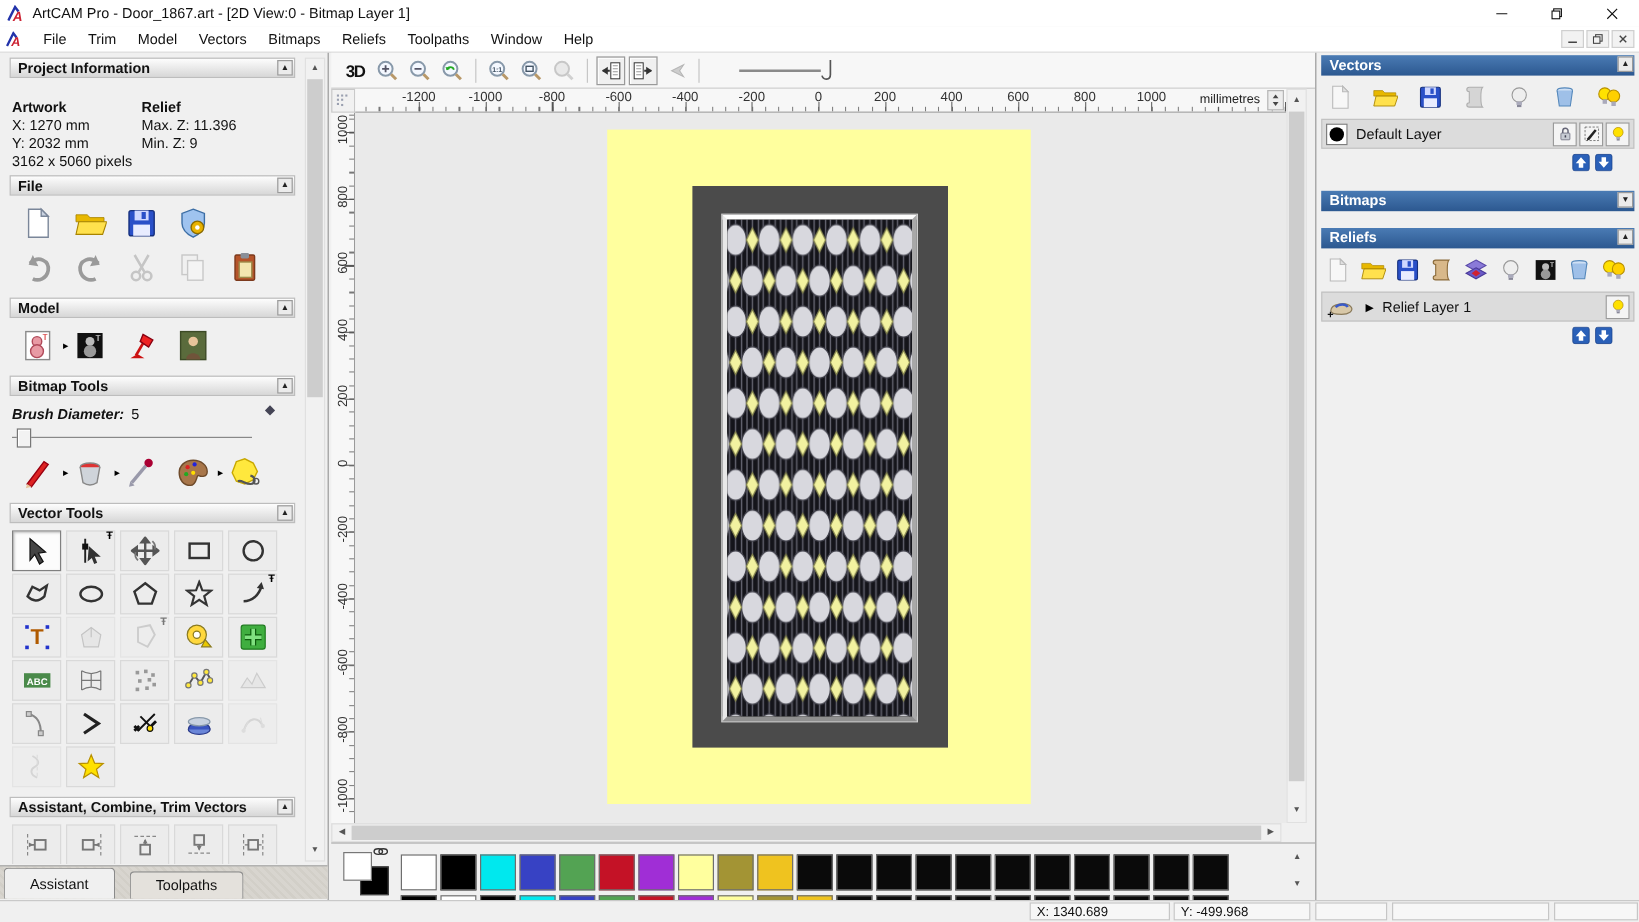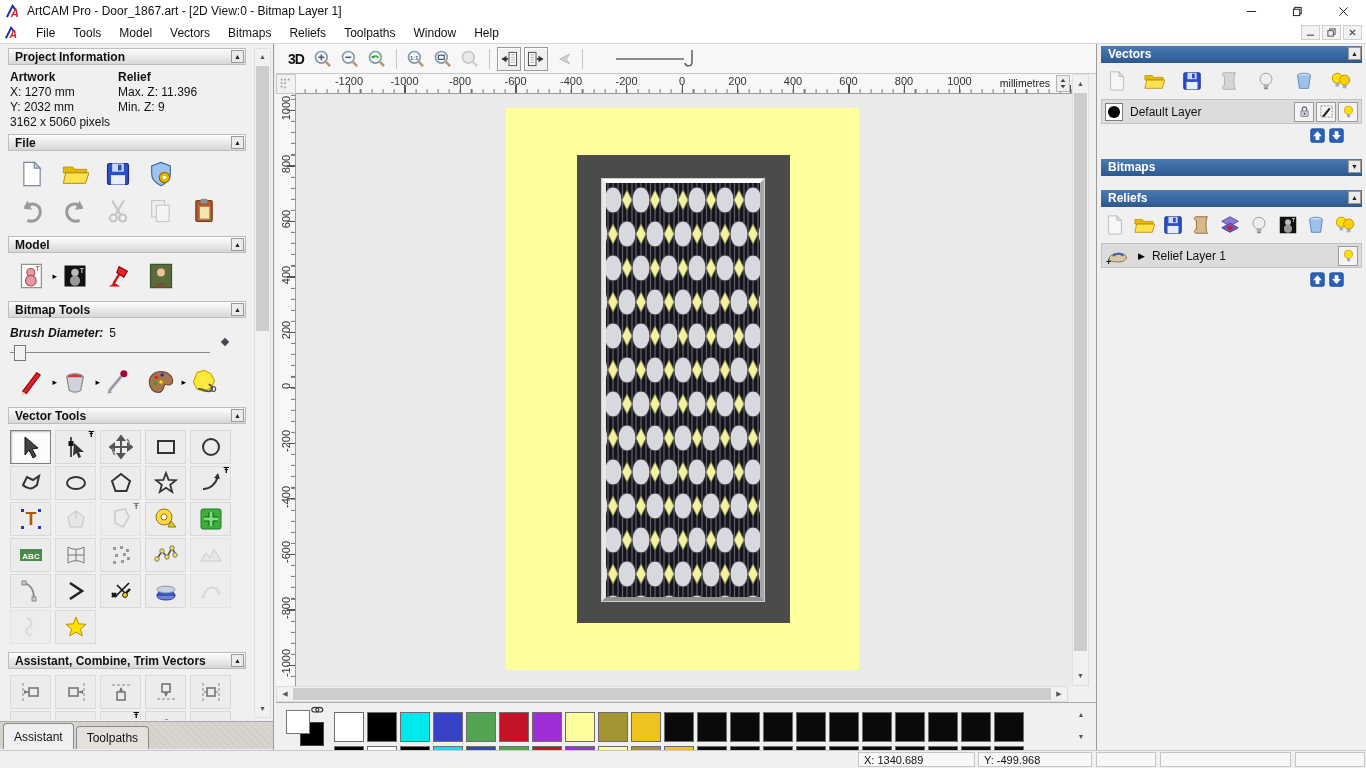--- a/index.html
+++ b/index.html
@@ -31,21 +31,21 @@
 .icon{width:28px;height:28px;position:relative;display:inline-block}
 .icon svg{width:100%;height:100%}
 .gray{filter:grayscale(1);opacity:.5}
 .fly::after{content:"▸";position:absolute;right:-11px;top:9px;font-size:9px;color:#000}
 .pin::before{content:"Ŧ";position:absolute;right:-9px;top:-7px;font-size:9px;color:#000;font-weight:bold}
 .sep{width:1px;height:20px;background:#c6c6c6;margin:0 4px;display:inline-block}
 
 #assistant{position:absolute;left:0;top:44px;width:274px;height:706px;background:#f0f0f0;
  border-right:1px solid #9a9a9a}
 #apanel{position:absolute;left:0;top:0;width:252px;height:676px;overflow:hidden}
-.info{display:flex;margin:5px 0 2px 10px;line-height:15px}
+.info{display:flex;margin:17px 0 2px 10px;line-height:15px}
 .info .c1{width:108px}
 .info b{font-size:12px}
 .irow{display:flex;gap:15px;padding:9px 0 7px 18px}
 .vgrid{display:grid;grid-template-columns:repeat(5,43px);gap:2px;padding:6px 0 4px 10px}
 .vbtn{width:41px;height:34px;background:#ececec;border:1px solid #d9d9d9;display:flex;
  align-items:center;justify-content:center;position:relative}
 .vbtn svg{width:24px;height:24px}
 .vbtn.pressed{background:#fcfcfc;border:1px solid #808080;box-shadow:inset 1px 1px 2px #bbb}
 .vbtn.pin::before{right:1px;top:-2px}
 .brushline{margin:8px 0 0 10px;font-style:italic;font-weight:bold}
@@ -58,22 +58,22 @@
  transform:rotate(45deg)}
 
 .vsb{position:absolute;width:17px;background:#f1f1f1;border:1px solid #e0e0e0}
 .vsb .ar{position:absolute;left:0;width:15px;height:16px;color:#555;font-size:7px;
  text-align:center;line-height:16px}
 .vsb .thumb{position:absolute;left:1px;width:13px;background:#cdcdcd}
 
 .tabbar{position:absolute;left:0;width:273px;height:28px;background:#d8d5cf;
  border-top:1px solid #a8a8a8;display:flex;align-items:flex-end;padding-left:3px;
  background-image:repeating-linear-gradient(45deg,#d8d5cf 0 3px,#d2cfc8 3px 5px)}
-.tab{height:23px;padding:4px 10px;border:1px solid #8a8a8a;border-bottom:none;
- border-radius:4px 4px 0 0;background:#e4e1dc;margin-right:2px;white-space:nowrap}
+.tab{height:23px;padding:4px 21px;border:1px solid #8a8a8a;border-bottom:none;
+ border-radius:4px 4px 0 0;background:#e4e1dc;margin-right:12px;white-space:nowrap}
 .tab.active{background:#f0f0f0;height:26px;padding-top:6px}
 
 #toolbar{position:absolute;left:276px;top:44px;width:820px;height:30px;background:#f7f7f7;
  border-bottom:1px solid #c9c9c9;display:flex;align-items:center;gap:3px;padding-left:8px}
 .tbtn{width:24px;height:24px;display:flex;align-items:center;justify-content:center;position:relative}
 .tbtn svg{width:20px;height:20px}
 .tbtn.framed{border:1px solid #9a9a9a;background:#f0f0f0;box-shadow:inset 1px 1px #fff}
 .t3d{font-weight:bold;font-size:14px;letter-spacing:-1px}
 #linprev{margin-left:22px}
 
@@ -193,21 +193,21 @@
 
 <div id="menubar">
   <span class="appicon">
       <svg viewBox="0 0 16 16">
         <path d="M1 14L7 2l3 4" fill="none" stroke="#2233aa" stroke-width="2.2"></path>
         <text x="5" y="14" font-size="12" font-style="italic" font-weight="bold" fill="#cc2233">A</text>
       </svg>
     </span>
   <div style="display:flex">
       <span class="menu-item">File</span>
-      <span class="menu-item">Tools</span>
+      <span class="menu-item">Trim</span>
       <span class="menu-item">Model</span>
       <span class="menu-item">Vectors</span>
       <span class="menu-item">Bitmaps</span>
       <span class="menu-item">Reliefs</span>
       <span class="menu-item">Toolpaths</span>
       <span class="menu-item">Window</span>
       <span class="menu-item">Help</span>
     </div>
   <div class="mdibtns">
       <span class="mdibtn">

